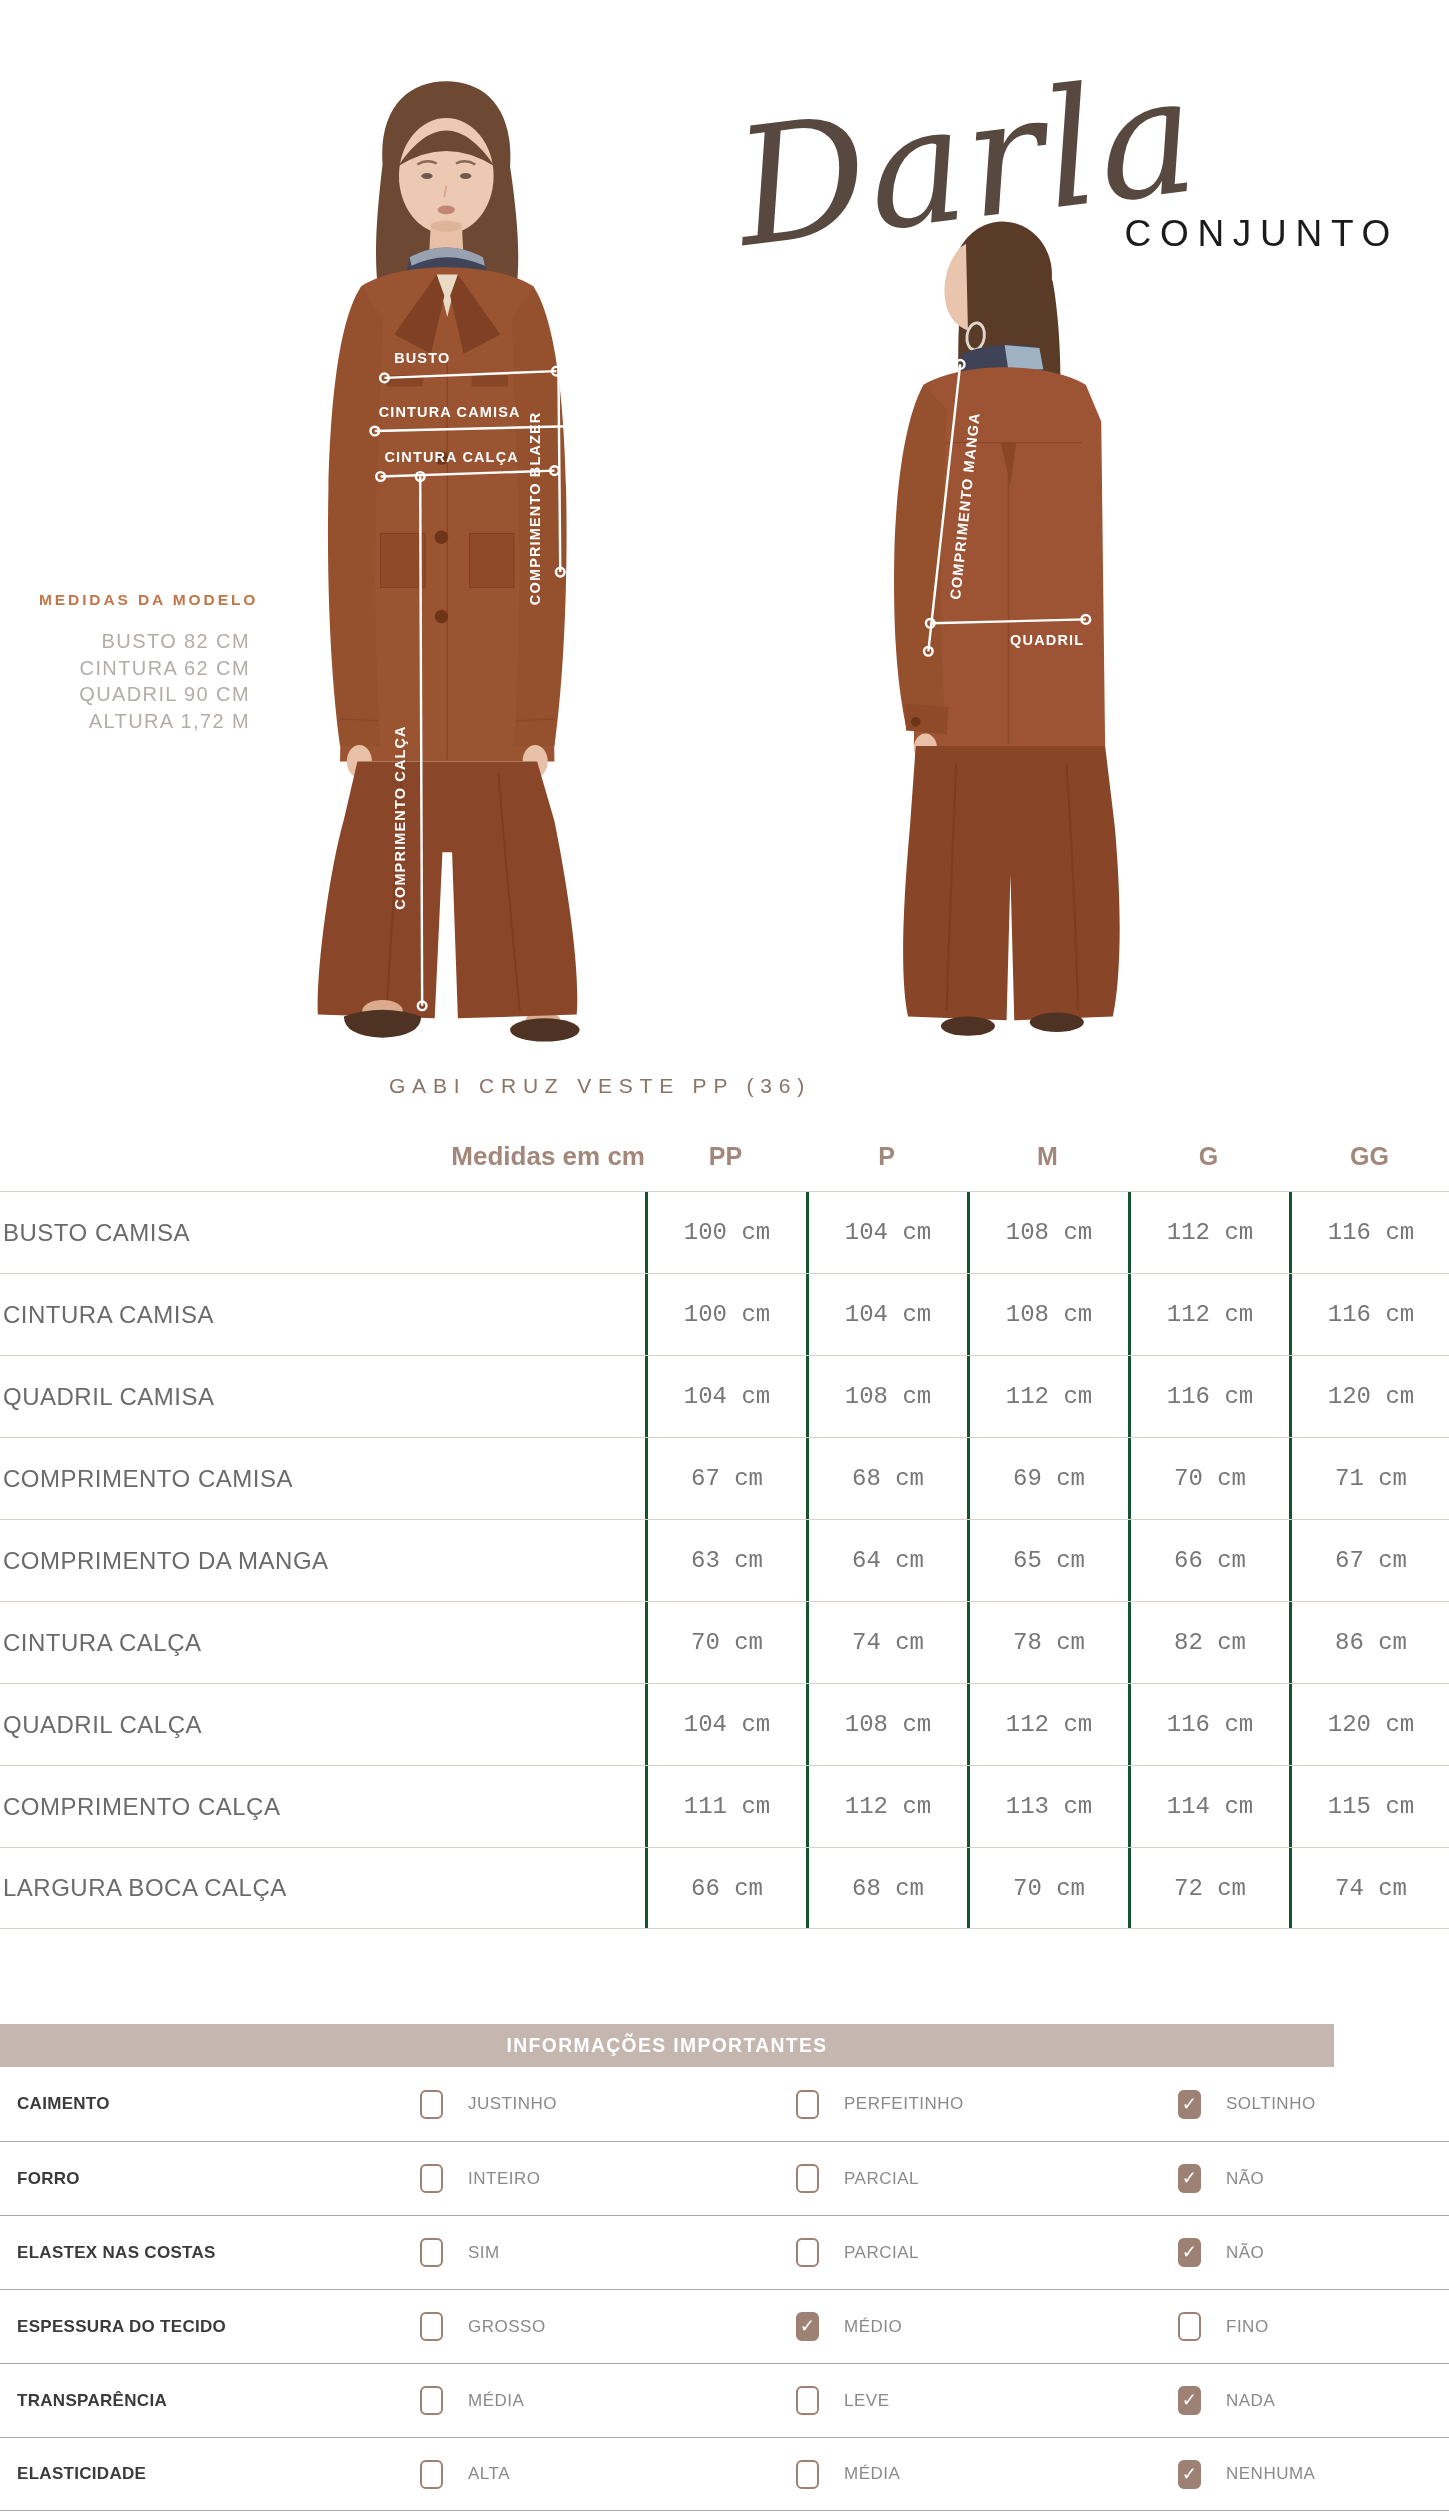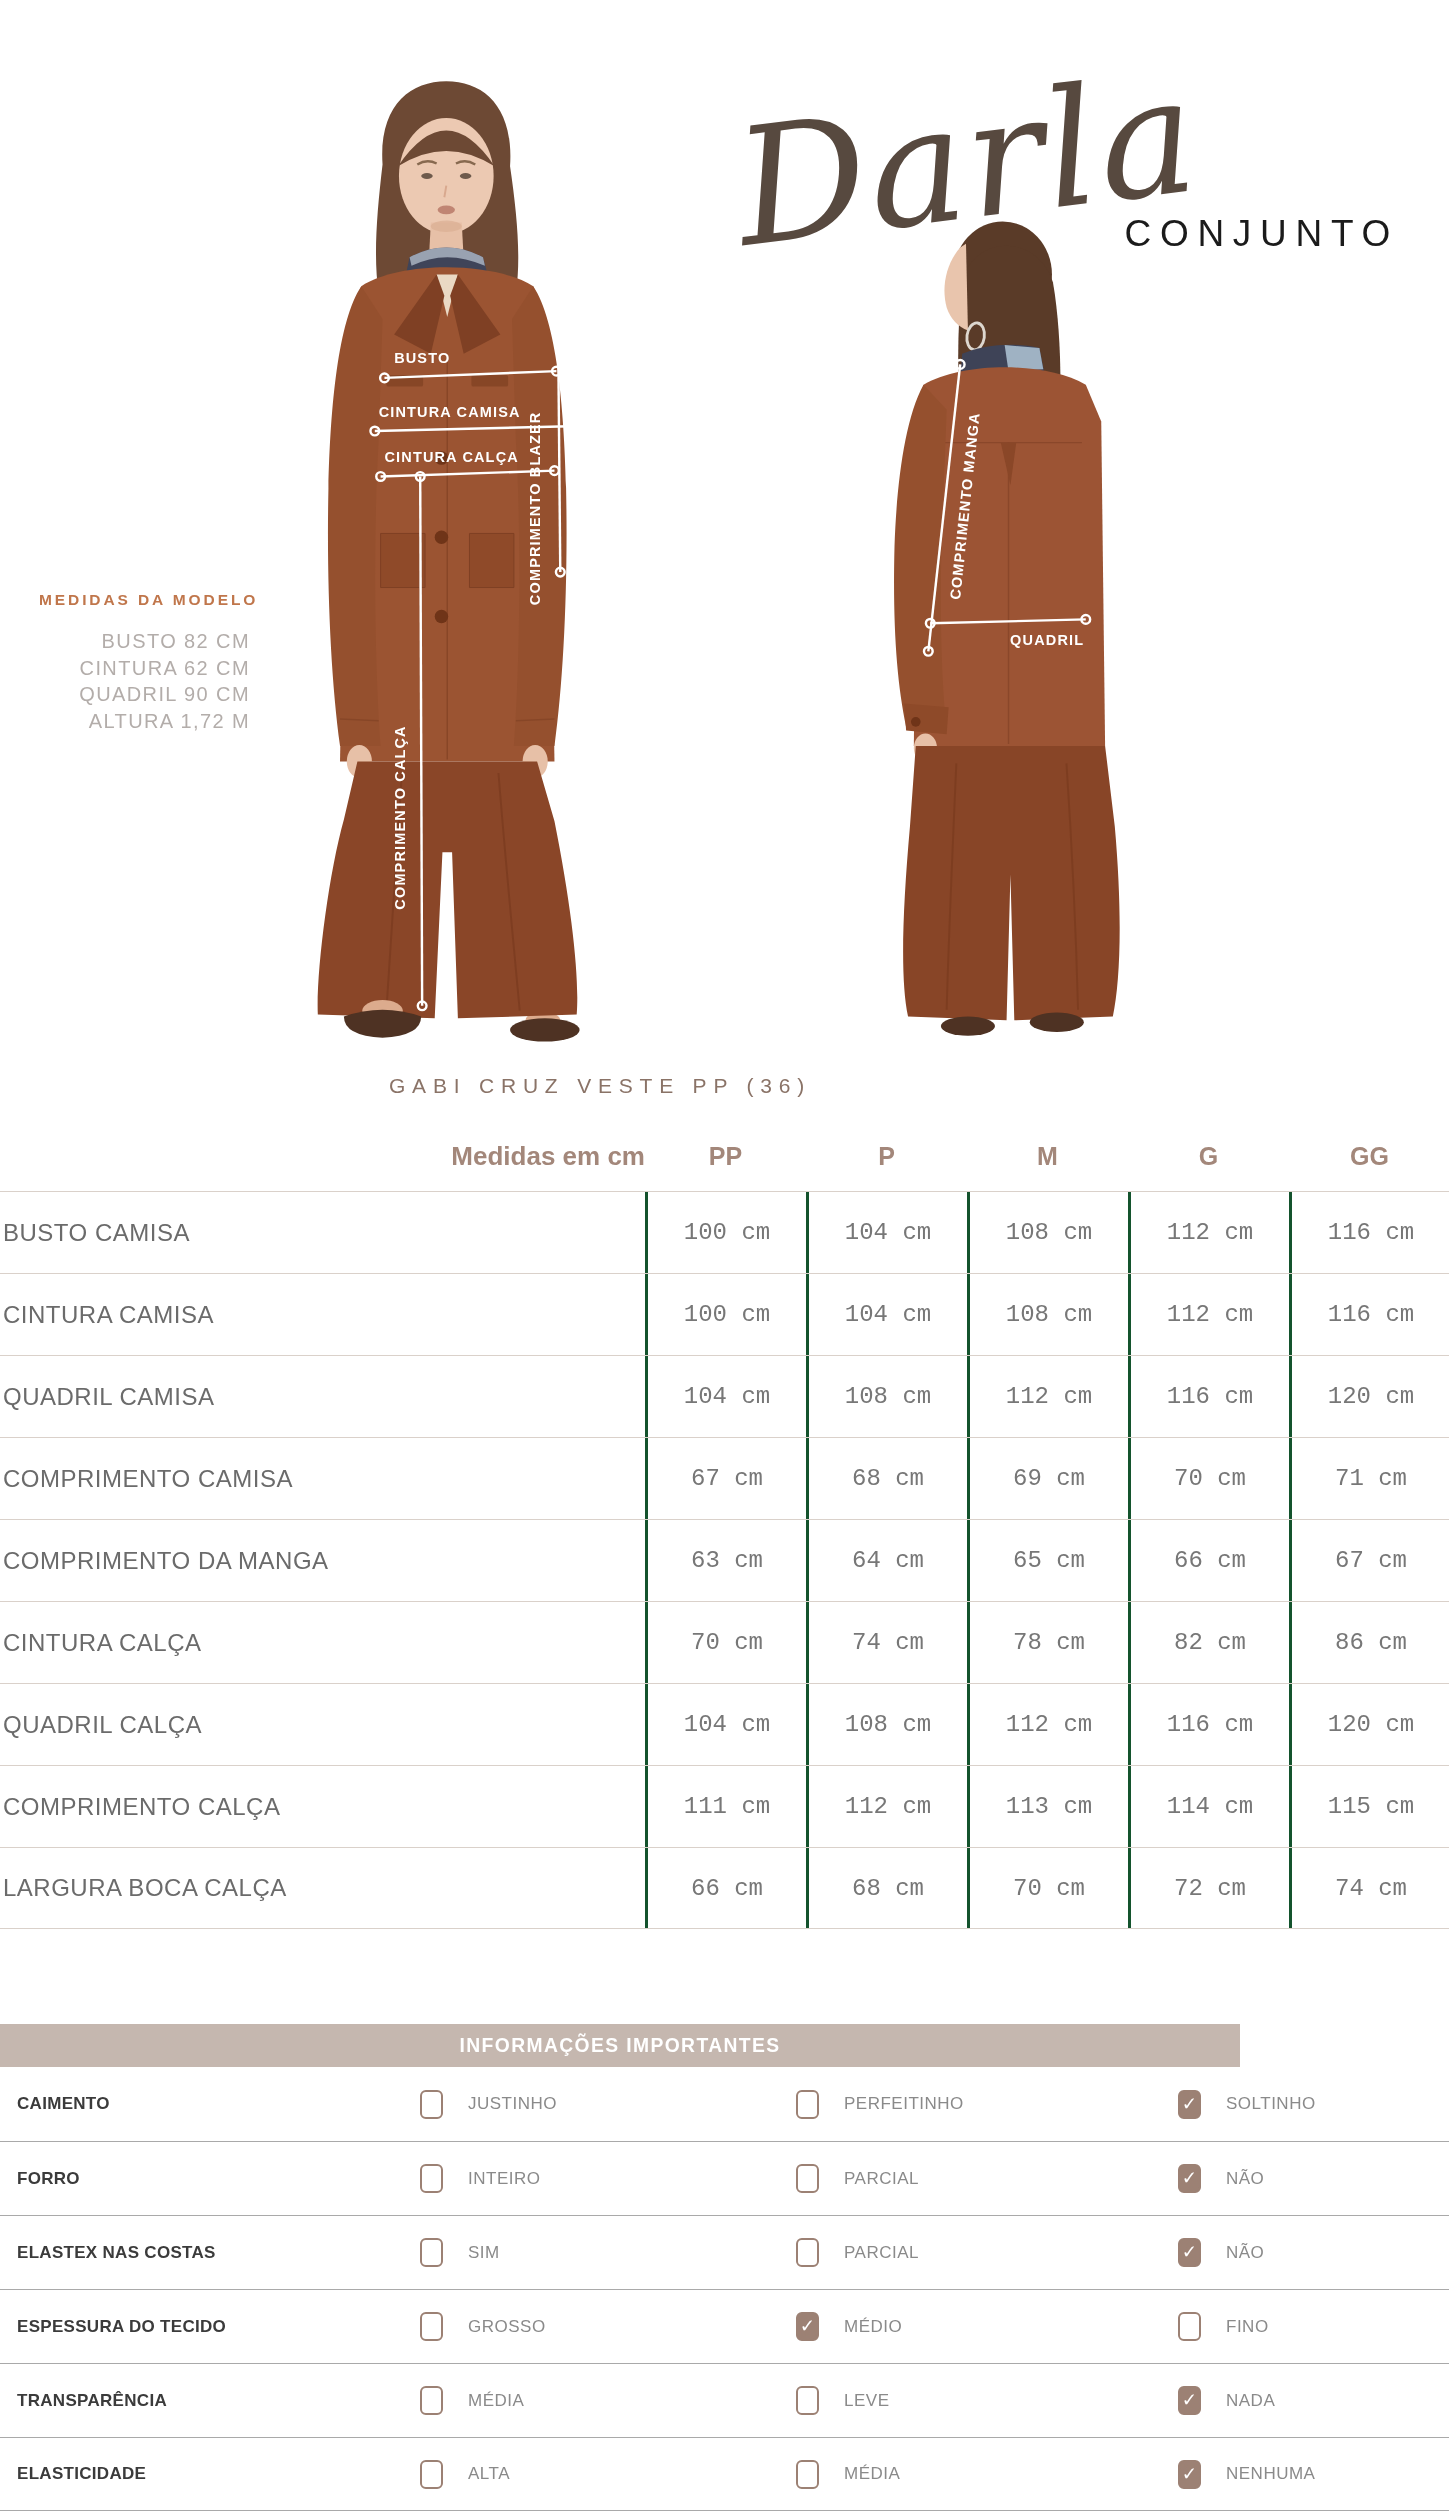--- a/index.html
+++ b/index.html
@@ -36,21 +36,21 @@
   .t-head,.t-row{display:grid;grid-template-columns:645px 161px 161px 161px 161px 161px;align-items:center;}
   .t-head{height:70px;}
   .t-title{font-size:26px;font-weight:bold;color:#a3877a;padding-left:11.6px;text-align:right;}
   .t-size{font-size:25px;font-weight:bold;color:#a3877a;text-align:center;}
   .t-row{height:82px;border-top:1px solid #dad1ca;box-sizing:border-box;}
   .t-row:last-child{border-bottom:1px solid #dad1ca;}
   .t-label{font-size:24px;color:#6b6b6b;letter-spacing:0.5px;padding-left:3px;}
   .t-val{font-size:24px;color:#777777;text-align:center;border-left:3px solid #14532d;height:100%;display:flex;align-items:center;justify-content:center;font-family:Liberation Mono, monospace;}
 
   
-  .info-bar{position:absolute;left:0;top:2024px;width:1240px;height:43px;background:#c5b7af;
+  .info-bar{position:absolute;left:0;top:2024px;width:1334px;height:43px;background:#c5b7af;
     display:flex;align-items:center;justify-content:center;}
   .info-bar span{color:#ffffff;font-size:19.3px;font-weight:bold;letter-spacing:1.4px;}
   .info-rows{position:absolute;left:0;top:2067px;width:1449px;}
   .info-row{display:grid;grid-template-columns:420px 376px 382px 272px;align-items:center;height:74px;box-sizing:border-box;}
   .info-row + .info-row{border-top:1.4px solid #a9a9a9;}
   .info-row:last-child{border-bottom:1.4px solid #a9a9a9;}
   .i-label{font-size:17px;font-weight:bold;color:#3b3b3b;letter-spacing:0.3px;padding-left:17px;}
   .opt{display:flex;align-items:center;gap:25px;}
   .cb{width:23px;height:29px;box-sizing:border-box;border:2.9px solid #9c8174;border-radius:5.8px;
     display:flex;align-items:center;justify-content:center;flex:0 0 auto;}

